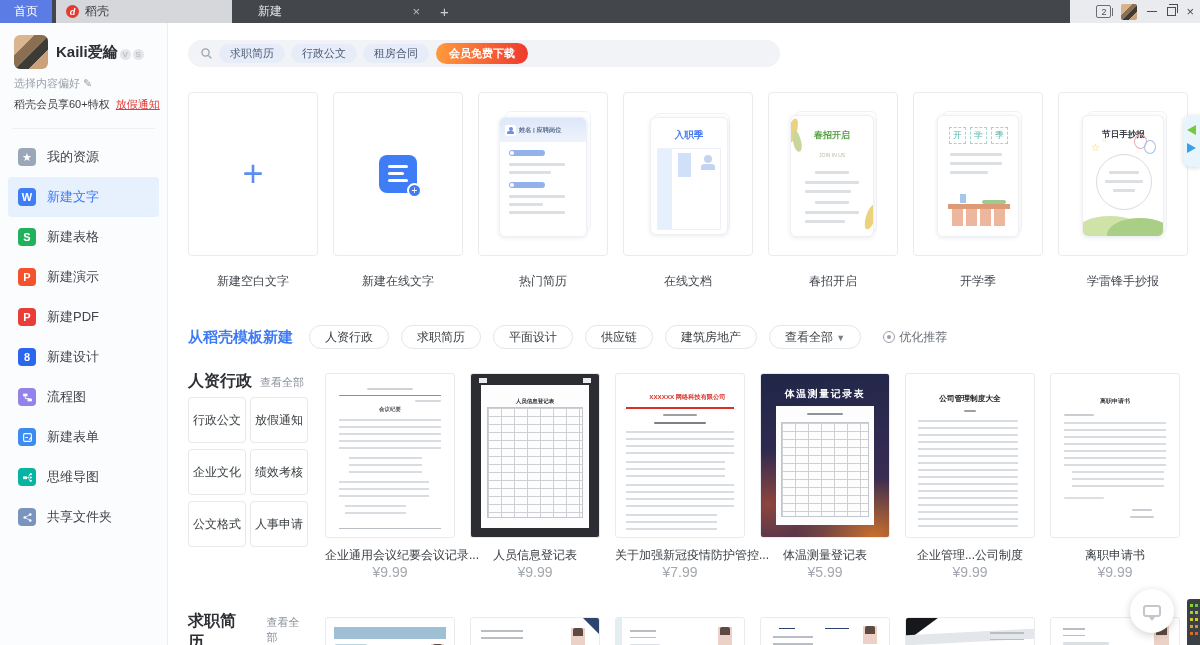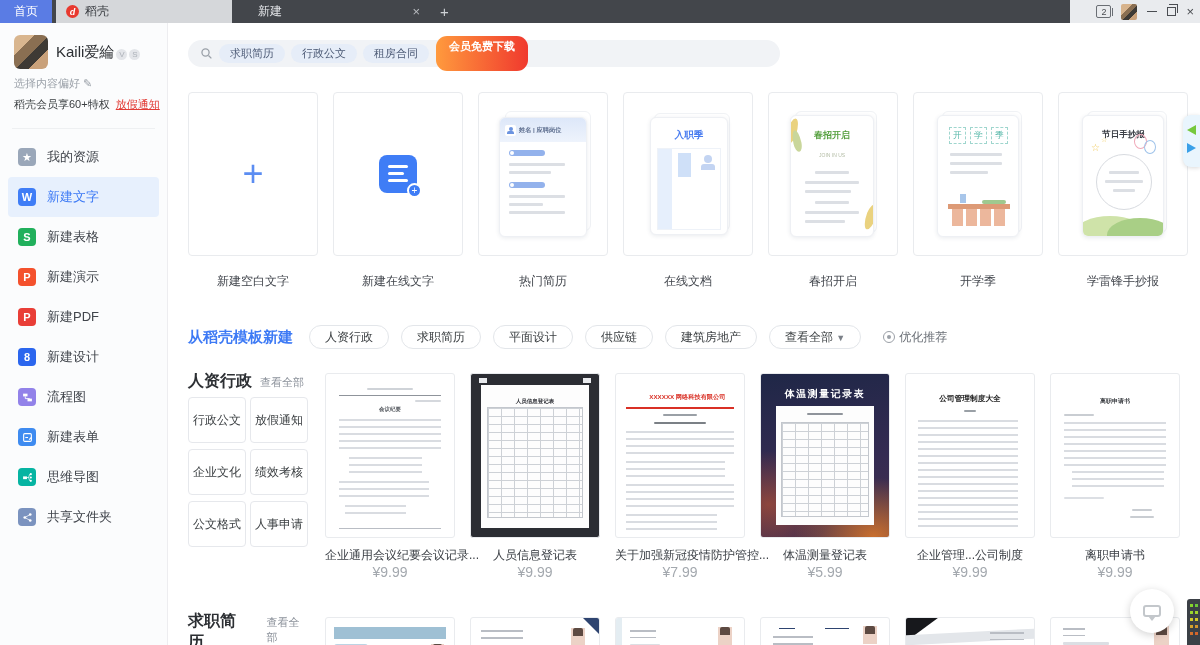--- a/index.html
+++ b/index.html
@@ -22,38 +22,38 @@
   .win-min { width:10px; height:1px; background:#4a4d52; }
   .win-restore { position:relative; width:9px; height:9px; border:1px solid #4a4d52; }
   .win-restore::before { content:""; position:absolute; left:1px; top:-4px; width:8px; height:8px; border-top:1px solid #4a4d52; border-right:1px solid #4a4d52; }
   .win-close { font-size:13px; line-height:23px; }
 
   
   .sidebar { position:absolute; left:0; top:23px; width:168px; height:622px; background:#fbfcfd; border-right:1px solid #ededf0; }
   .user-block { padding:12px 12px 8px 14px; }
   .user-row { display:flex; align-items:center; gap:8px; }
   .user-avatar { width:34px; height:34px; border-radius:6px; background:linear-gradient(135deg,#d9b68f 0 30%,#8a6f52 30% 52%,#3e3a35 52% 72%,#c9a17a 72%); flex:none; }
-  .user-name { font-size:15px; font-weight:normal; color:#2c2f33; white-space:nowrap; }
+  .user-name { font-size:15px; font-weight:bold; color:#2c2f33; white-space:nowrap; }
   .mini-badge { width:11px; height:11px; border-radius:50%; background:#e3e5e9; color:#adb2b9; font-size:8px; display:inline-flex; align-items:center; justify-content:center; margin-left:2px; }
   .pref-row { font-size:11px; color:#9ba1a9; margin:7px 0 6px 0; }
   .member-row { font-size:11px; color:#3c4043; white-space:nowrap; }
   .member-cta { color:#e23c36; text-decoration:underline; margin-left:3px; }
   .side-div { height:1px; background:#eef0f2; margin:8px 12px 4px 12px; }
   .menu { padding:4px 0; }
   .mi { height:40px; margin:0 8px; padding:0 10px; border-radius:4px; display:flex; align-items:center; gap:11px; font-size:13px; color:#41454c; cursor:default; }
   .mi.active { background:#e7f0fd; color:#3d7af5; }
   .ic { width:18px; height:18px; border-radius:4px; color:#fff; font-size:11px; font-weight:bold; display:flex; align-items:center; justify-content:center; flex:none; }
 
   
   .main { position:absolute; left:168px; top:23px; width:1032px; height:622px; background:#fff; overflow:hidden; }
 
   .searchbar { position:absolute; left:20px; top:17px; width:592px; height:27px; background:#f1f3f6; border-radius:14px; display:flex; align-items:center; padding:0 4px 0 12px; }
   .search-ph { color:#a3a9b1; font-size:12px; margin-left:7px; flex:1; }
   .stag { height:19px; line-height:19px; padding:0 11px; border-radius:10px; background:#e6edf8; color:#4c5a75; font-size:11px; margin-left:6px; white-space:nowrap; }
-  .member-btn { height:35px; line-height:21px; padding:0 13px; border-radius:11px; background:linear-gradient(90deg,#ff9a3d,#f0392e); color:#fff; font-size:11px; font-weight:bold; margin-left:7px; white-space:nowrap; }
+  .member-btn { height:21px; line-height:21px; padding:0 13px; border-radius:11px; background:linear-gradient(90deg,#ff9a3d,#f0392e); color:#fff; font-size:11px; font-weight:bold; margin-left:7px; white-space:nowrap; }
 
   .qcard { position:absolute; top:69px; width:130px; height:164px; background:#fff; border:1px solid #e9ebee; border-radius:4px; overflow:hidden; }
   .qlabel { position:absolute; top:250px; width:130px; text-align:center; font-size:12px; color:#41454c; }
 
   .center-fill { width:100%; height:100%; display:flex; align-items:center; justify-content:center; }
   .plus-glyph { font-size:36px; font-weight:200; color:#5b8df2; }
   .docicon { position:relative; width:38px; height:38px; border-radius:8px; background:#3f7df6; }
   .docicon .dl { position:absolute; left:9px; height:3px; border-radius:2px; background:#fff; }
   .plusdot { position:absolute; right:-5px; bottom:-5px; width:15px; height:15px; border-radius:50%; background:#3f7df6; border:2px solid #fff; color:#fff; font-size:10px; line-height:11px; text-align:center; }
 

